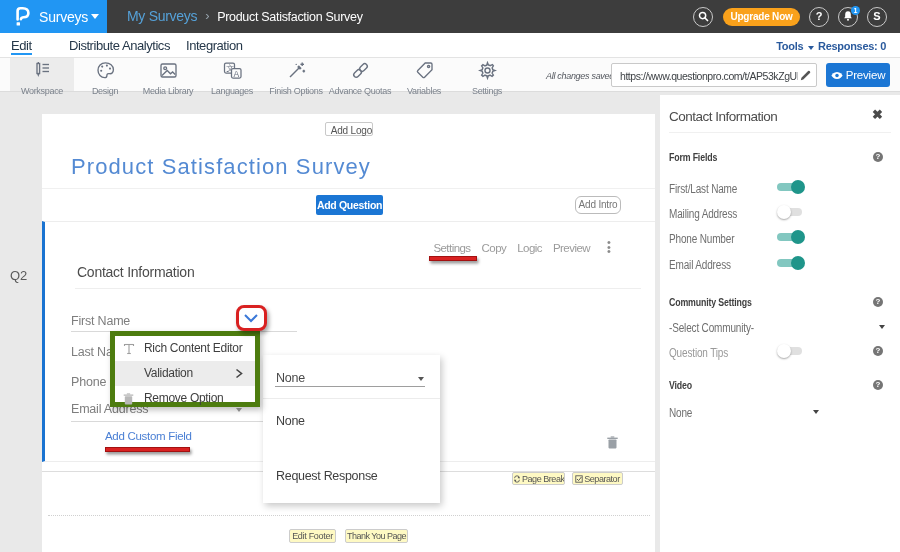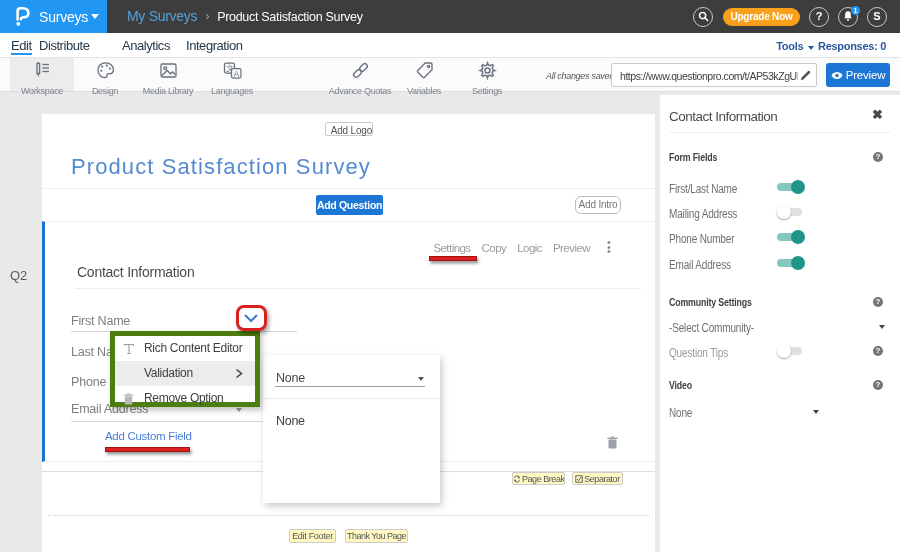--- a/index.html
+++ b/index.html
@@ -135,21 +135,21 @@
           <path d="M7 1.5 Q10.3 1.5 10.3 5.5 L10.3 8 L11.5 9.7 L2.5 9.7 L3.7 8 L3.7 5.5 Q3.7 1.5 7 1.5 Z" fill="#fff"></path>
           <circle cx="7" cy="11.3" r="1.2" fill="#fff"></circle>
         </svg>
     </div>
     <div id="badge">1</div>
     <div class="hcirc" style="left:867px;">S</div>
   </div>
 
   <div id="tabs">
     <span class="tab" id="tab-edit">Edit</span>
-    <span class="tab" style="left:39px;">Distribute</span>
+    <span class="tab" style="left:69px;">Distribute</span>
     <span class="tab" style="left:122px;">Analytics</span>
     <span class="tab" style="left:186px;">Integration</span>
     <span id="tools">Tools <span class="caret"></span></span>
     <span id="resp">Responses: 0</span>
   </div>
 
   <div id="toolbar">
     <div class="titem" id="ti0" style="left:10px;">
       <svg width="18" height="19" viewBox="0 0 18 19" fill="none" stroke="#6a7280" stroke-width="1.35">
         <rect x="4" y="2.5" width="2.6" height="10" fill="none"></rect>
@@ -180,20 +180,32 @@
       <div class="lbl">Media Library</div>
     </div>
     <div class="titem" style="left:200px;">
       <svg width="19" height="19" viewBox="0 0 19 19" fill="none" stroke="#6a7280" stroke-width="1.25">
         <rect x="1.5" y="2" width="10" height="10" rx="1.5"></rect>
         <text x="3.3" y="10.3" font-size="8" fill="#6a7280" stroke="none" font-family="Liberation Sans">文</text>
         <rect x="8.5" y="7.5" width="9.5" height="9.5" rx="1.5" fill="#fbfbfb"></rect>
         <text x="10.4" y="15.6" font-size="8.5" fill="#6a7280" stroke="none" font-family="Liberation Sans">A</text>
       </svg>
       <div class="lbl">Languages</div>
+    </div>
+    <div class="titem" style="left:264px;">
+      <svg width="19" height="19" viewBox="0 0 19 19" fill="none" stroke="#6a7280" stroke-width="1.35">
+        <line x1="3" y1="16" x2="12" y2="7"></line>
+          <line x1="11" y1="5.2" x2="13.8" y2="8" stroke-width="2.4"></line>
+        <line x1="15.2" y1="1.5" x2="15.2" y2="5.1"></line>
+          <line x1="13.4" y1="3.3" x2="17" y2="3.3"></line>
+        <line x1="16.8" y1="8.8" x2="16.8" y2="11.4"></line>
+          <line x1="15.5" y1="10.1" x2="18.1" y2="10.1"></line>
+        <circle cx="9.2" cy="3.4" r="0.7" fill="#6a7280" stroke="none"></circle>
+      </svg>
+      <div class="lbl">Finish Options</div>
     </div>
     <div class="titem" style="left:328px;">
       <svg width="19" height="19" viewBox="0 0 19 19" fill="none" stroke="#6a7280" stroke-width="1.4">
         <g transform="rotate(-45 9.5 9.5)">
           <rect x="1" y="7" width="8.6" height="5" rx="2.5"></rect>
           <rect x="9.4" y="7" width="8.6" height="5" rx="2.5"></rect>
         </g>
       </svg>
       <div class="lbl">Advance Quotas</div>
     </div>
@@ -338,20 +350,21 @@
       <span class="txt">Remove Option</span>
     </div>
   </div>
 
   <div id="submenu">
     <div class="sel">None</div>
     <div class="scaret" style="left:155px; top:22px; border-top-color:#555;"></div>
     <div id="subline"></div>
     <div id="subdiv"></div>
     <div class="subitem" style="top:54px;"><span>None</span></div>
+    <div class="subitem" style="top:109px;"><span>Request Response</span></div>
   </div>
 
   <div class="redbar" style="left:429px; top:256px; width:48px; height:5px;"></div>
   <div class="redbar" style="left:105px; top:447px; width:85px; height:5px;"></div>
   <div id="redchev">
     <svg width="16" height="10" viewBox="0 0 16 10" style="position:absolute; left:4px; top:5px;">
         <polyline points="2,2 8,8 14,2" fill="none" stroke="#3b78d8" stroke-width="2"></polyline>
       </svg>
   </div>
 

